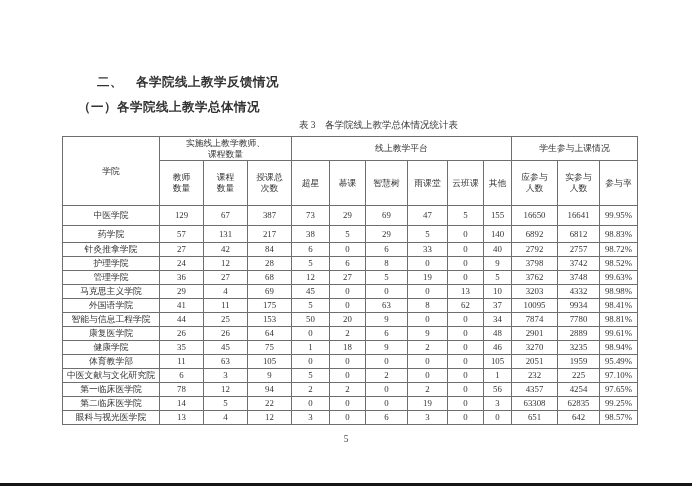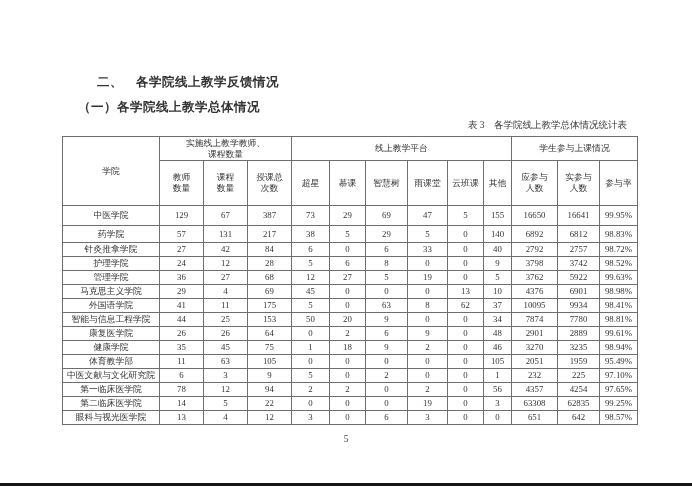--- a/index.html
+++ b/index.html
@@ -7,21 +7,21 @@
     position:relative;width:692px;height:490px;background:#ffffff;overflow:hidden;
     font-family:"Liberation Serif",serif;color:#333;
   }
   .heading{
     position:absolute;font-family:"Liberation Sans",sans-serif;
     font-weight:700;font-size:12.5px;color:#333;letter-spacing:0.5px;white-space:pre;
   }
   .heading1{left:97px;top:74px;}
   .heading2{left:78px;top:99px;}
   .caption{
-    position:absolute;left:52px;top:119px;width:575px;text-align:right;text-indent:42px;
+    position:absolute;left:70px;top:119px;width:575px;text-align:center;text-indent:42px;
     font-size:9.5px;color:#3a3a3a;white-space:pre;
   }
   table.stats{
     position:absolute;left:62px;top:136px;width:575px;
     border-collapse:collapse;table-layout:fixed;
     font-size:8.8px;color:#343434;
   }
   table.stats th,table.stats td{
     border:1px solid #6e6e6e;text-align:center;vertical-align:middle;
     padding:0 1px;font-weight:normal;line-height:1.25;overflow:hidden;
@@ -160,36 +160,36 @@
           <td>36</td>
           <td>27</td>
           <td>68</td>
           <td>12</td>
           <td>27</td>
           <td>5</td>
           <td>19</td>
           <td>0</td>
           <td>5</td>
           <td>3762</td>
-          <td>5922</td>
+          <td>3748</td>
           <td>99.63%</td>
         </tr>
         <tr>
           <td>马克思主义学院</td>
           <td>29</td>
           <td>4</td>
           <td>69</td>
           <td>45</td>
           <td>0</td>
           <td>0</td>
           <td>0</td>
           <td>13</td>
           <td>10</td>
-          <td>4376</td>
-          <td>6901</td>
+          <td>3203</td>
+          <td>4332</td>
           <td>98.98%</td>
         </tr>
         <tr>
           <td>外国语学院</td>
           <td>41</td>
           <td>11</td>
           <td>175</td>
           <td>5</td>
           <td>0</td>
           <td>63</td>

